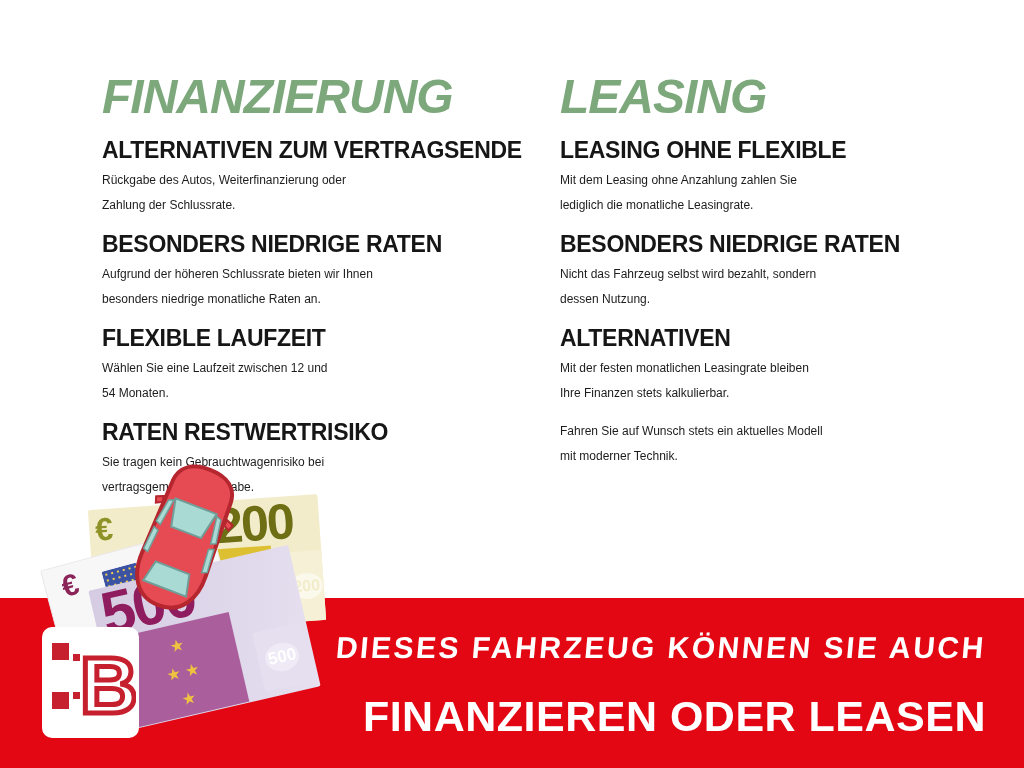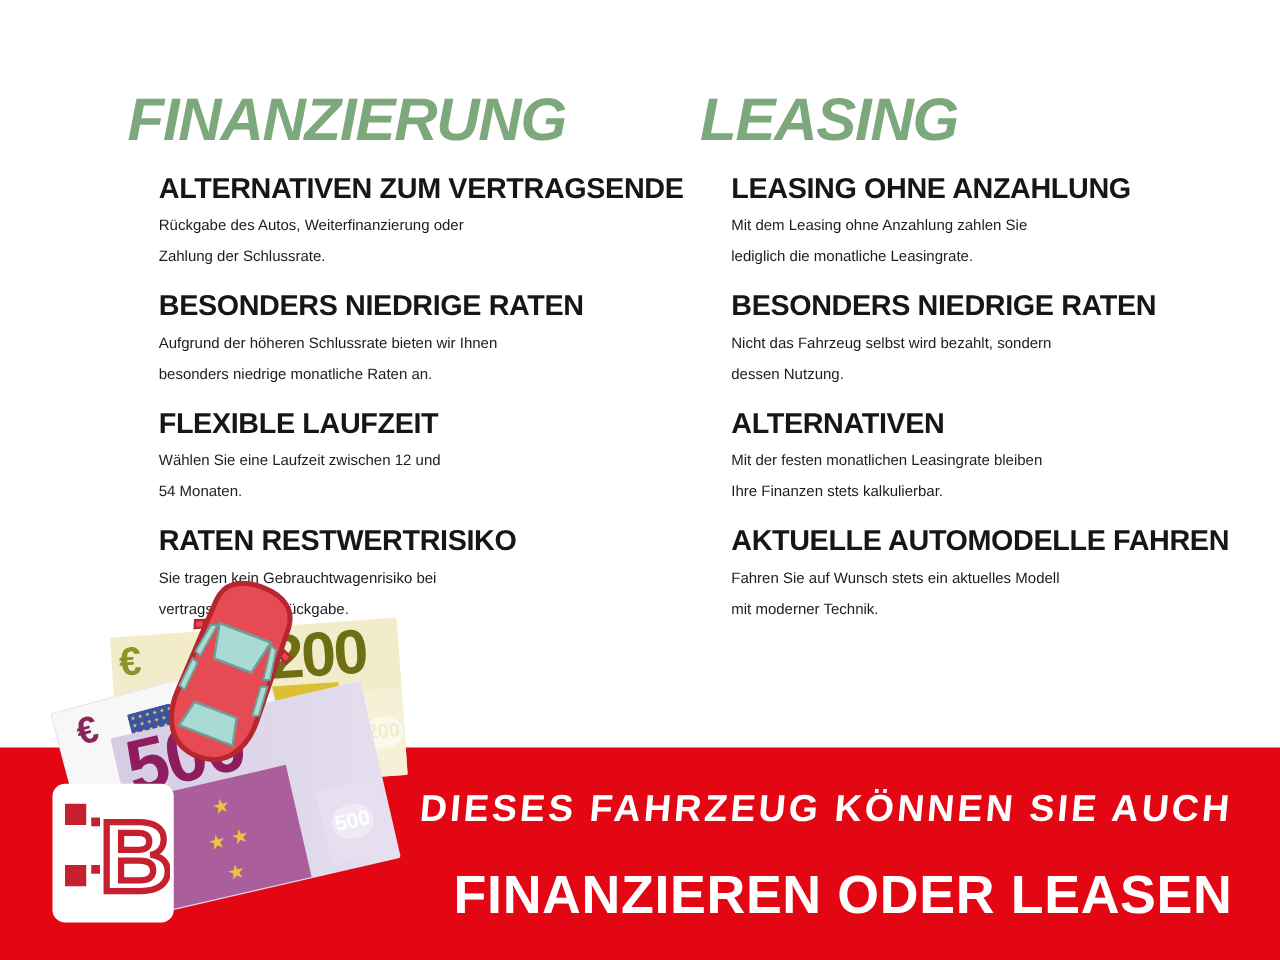--- a/index.html
+++ b/index.html
@@ -8,21 +8,21 @@
     font-family:"Liberation Sans",sans-serif;
   }
   
   .col{position:absolute;top:74px;width:445px;}
   .col-left{left:102px;}
   .col-right{left:560px;}
   .col-title{
     font-size:48px;font-weight:bold;font-style:italic;letter-spacing:-1px;
     color:#7ca87c;margin:0 0 17px 0;line-height:46px;
   }
-  .sec{margin-bottom:13px;margin-left:25px;}
+  .sec{margin-bottom:13px;}
   .sec h3{
     margin:0 0 4px 0;font-size:23px;line-height:27px;font-weight:bold;color:#161616;
     letter-spacing:-0.3px;
   }
   .sec p{
     margin:0;font-size:12px;line-height:25px;color:#1c1c1c;white-space:pre-line;
   }
   
   .red-band{position:absolute;left:0;top:598px;width:1024px;height:170px;background:#e30613;}
   .banner-line1{
@@ -95,36 +95,35 @@
     <div class="sec">
       <h3>RATEN RESTWERTRISIKO</h3>
       <p>Sie tragen kein Gebrauchtwagenrisiko bei
 vertragsgemäßer Rückgabe.</p>
     </div>
   </div>
 
   <div class="col col-right">
     <h2 class="col-title">LEASING</h2>
     <div class="sec">
-      <h3>LEASING OHNE ANZAHLUNG</h3>
+      <h3>LEASING OHNE FLEXIBLE</h3>
       <p>Mit dem Leasing ohne Anzahlung zahlen Sie
 lediglich die monatliche Leasingrate.</p>
     </div>
     <div class="sec">
       <h3>BESONDERS NIEDRIGE RATEN</h3>
       <p>Nicht das Fahrzeug selbst wird bezahlt, sondern
 dessen Nutzung.</p>
     </div>
     <div class="sec">
       <h3>ALTERNATIVEN</h3>
       <p>Mit der festen monatlichen Leasingrate bleiben
 Ihre Finanzen stets kalkulierbar.</p>
     </div>
     <div class="sec">
-      <h3>AKTUELLE AUTOMODELLE FAHREN</h3>
       <p>Fahren Sie auf Wunsch stets ein aktuelles Modell
 mit moderner Technik.</p>
     </div>
   </div>
 
   <div class="red-band"></div>
   <div class="banner-line1">DIESES FAHRZEUG KÖNNEN SIE AUCH</div>
   <div class="banner-line2">FINANZIEREN ODER LEASEN</div>
 
   <div class="illu">

